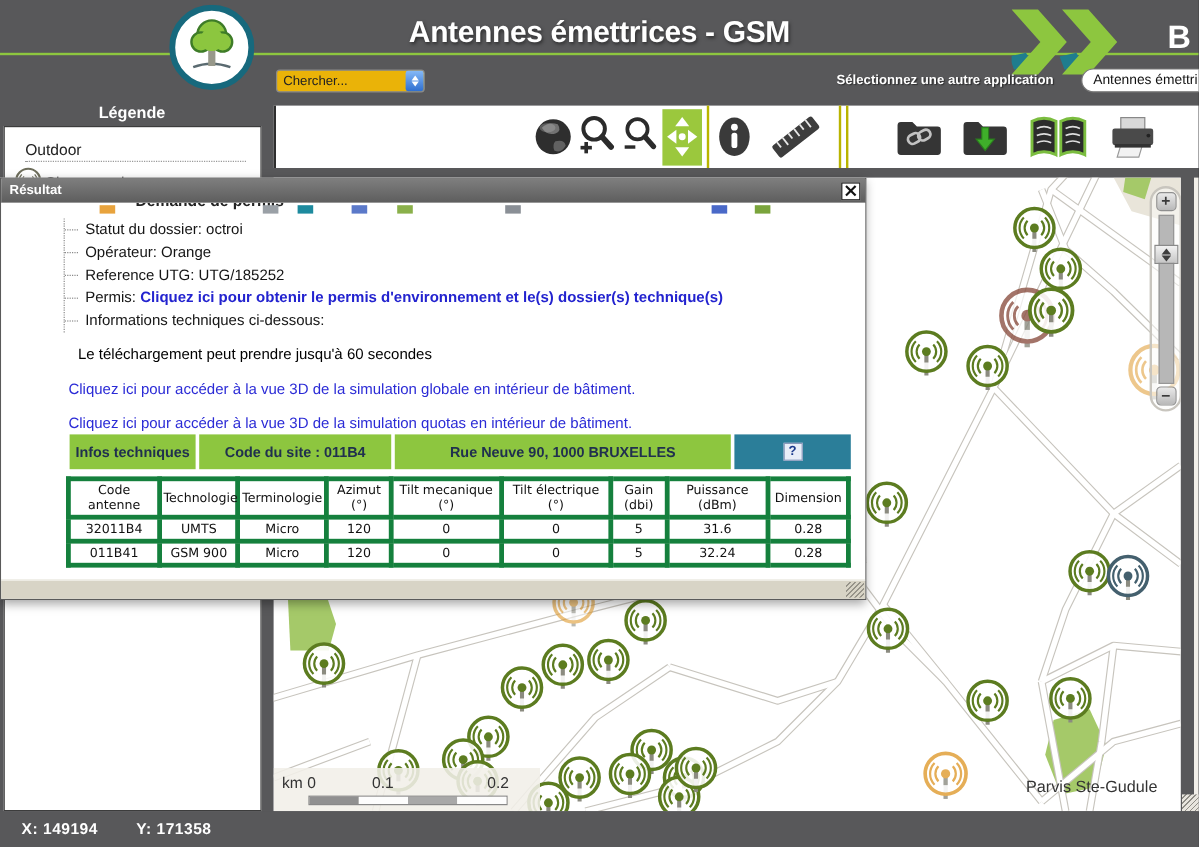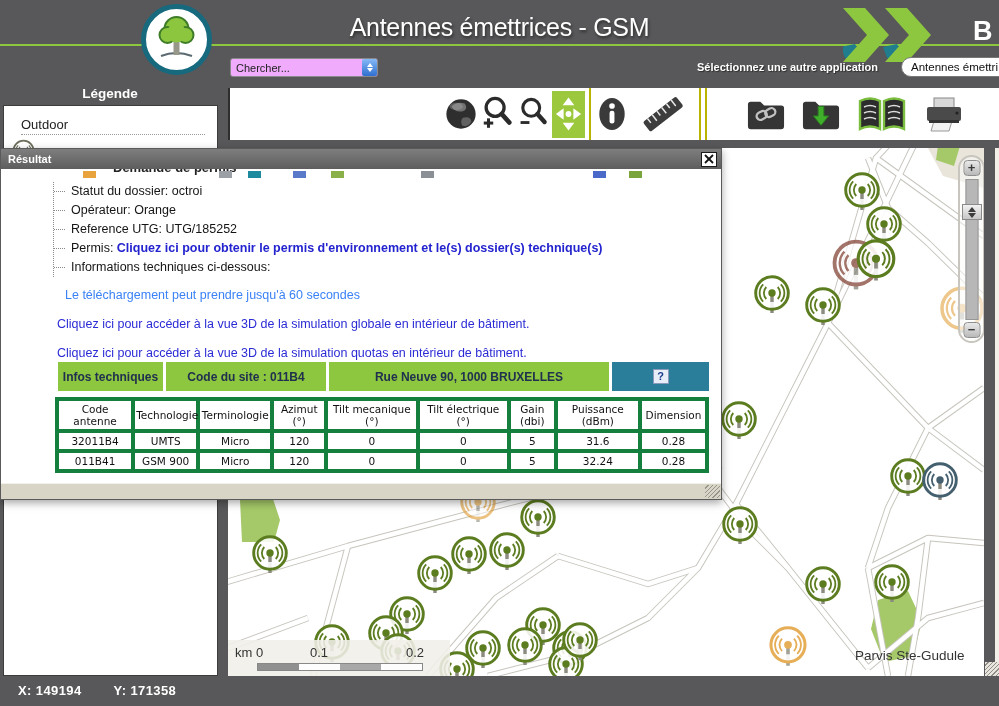--- a/index.html
+++ b/index.html
@@ -4,24 +4,24 @@
 <style>
   * { box-sizing: border-box; margin: 0; padding: 0; }
   html,body { background:#333; }
   body { font-family: "Liberation Sans", "DejaVu Sans", sans-serif; }
   .stage { position:relative; width:999px; height:706px; background:#58585a; overflow:hidden; margin:0 auto; }
 
   
   .green-line { position:absolute; top:44px; left:0; right:0; height:2px; background:#8dc63f; z-index:1; }
   .logo { position:absolute; left:141px; top:4px; width:71px; height:71px; z-index:6; }
   .app-title { position:absolute; top:13px; left:0; right:0; text-align:center; color:#fff; font-size:25px;
-               font-weight:normal; letter-spacing:-0.3px; text-shadow:1px 2px 3px rgba(0,0,0,.5); z-index:2; }
+               font-weight:bold; letter-spacing:-0.3px; text-shadow:1px 2px 3px rgba(0,0,0,.5); z-index:2; }
   .chevrons { position:absolute; left:843px; top:6px; z-index:3; }
   .brand-letter { position:absolute; left:973px; top:16px; color:#fff; font-size:27px; font-weight:bold; z-index:3; }
-  .search-select { position:absolute; left:230px; top:58px; width:148px; height:19px; background:#f0abfc;
+  .search-select { position:absolute; left:230px; top:58px; width:124px; height:19px; background:#eab308;
                    border:1px solid #8a8a8a; border-radius:3px; display:flex; align-items:center; z-index:3; cursor:pointer; }
   .search-select .txt { flex:1; font-size:11px; color:#222; padding-left:5px; overflow:hidden; white-space:nowrap; }
   .search-select .stepper { width:15px; height:17px; margin-right:0; border-radius:2px;
                             background:linear-gradient(#85b9f7,#2f6fd0); display:flex; flex-direction:column;
                             align-items:center; justify-content:center; gap:1px; }
   .tri-up-w { width:0; height:0; border:3px solid transparent; border-bottom:4px solid #fff; }
   .tri-dn-w { width:0; height:0; border:3px solid transparent; border-top:4px solid #fff; }
   .app-label { position:absolute; left:697px; top:61px; color:#fff; font-size:11px; font-weight:bold;
                text-shadow:1px 1px 1px rgba(0,0,0,.5); z-index:3; }
   .app-pill { position:absolute; left:901px; top:57px; width:110px; height:20px; background:#fff;
@@ -95,21 +95,21 @@
                  align-items:center; justify-content:center; cursor:pointer; }
   .popup-body { position:relative; height:314px; overflow:hidden; background:#fff; }
   .clip-row { height:10px; overflow:hidden; position:relative; }
   .clip-row .txt { position:absolute; top:-9px; left:112px; font-weight:bold; font-size:13px; color:#222; white-space:nowrap; }
   .clip-row i { position:absolute; top:2px; height:7px; width:13px; display:block; }
   ul.tree { list-style:none; margin:3px 0 0 52px; padding:0; border-left:1px dotted #8a8a8a; }
   ul.tree li { font-size:12.5px; color:#151515; line-height:19px; white-space:nowrap; }
   ul.tree li::before { content:""; display:inline-block; width:11px; height:1px; border-top:1px dotted #8a8a8a;
                        vertical-align:middle; margin-right:6px; }
   .permis-link { color:#2323cf; font-weight:bold; text-decoration:none; cursor:pointer; }
-  .note { margin:11px 0 0 64px; font-size:12.5px; color:#3b82f6; }
+  .note { margin:11px 0 0 64px; font-size:12.5px; color:#000000; }
   .link3d { display:block; margin:15px 0 0 56px; font-size:12.5px; color:#2b2bd6; text-decoration:none; cursor:pointer; }
   .info-row { position:absolute; left:57px; top:193px; width:651px; height:29px; display:flex; gap:3px; }
   .info-cell { background:#8dc63f; color:#20304e; font-weight:bold; font-size:12px; display:flex;
                align-items:center; justify-content:center; }
   .ic-1 { width:105px; } .ic-2 { width:160px; } .ic-3 { width:280px; }
   .help-cell { flex:1; background:#2b7e99; display:flex; align-items:center; justify-content:center; cursor:pointer; }
   .help-box { width:16px; height:15px; background:#e8eef8; border:1px solid #8899bb; color:#1a3a8c;
               font-size:11px; font-weight:bold; text-align:center; line-height:13px; }
   table.tech { position:absolute; left:54px; top:228px; width:654px; border:3px solid #2626cf;
                border-collapse:collapse; table-layout:fixed; background:#fff;

